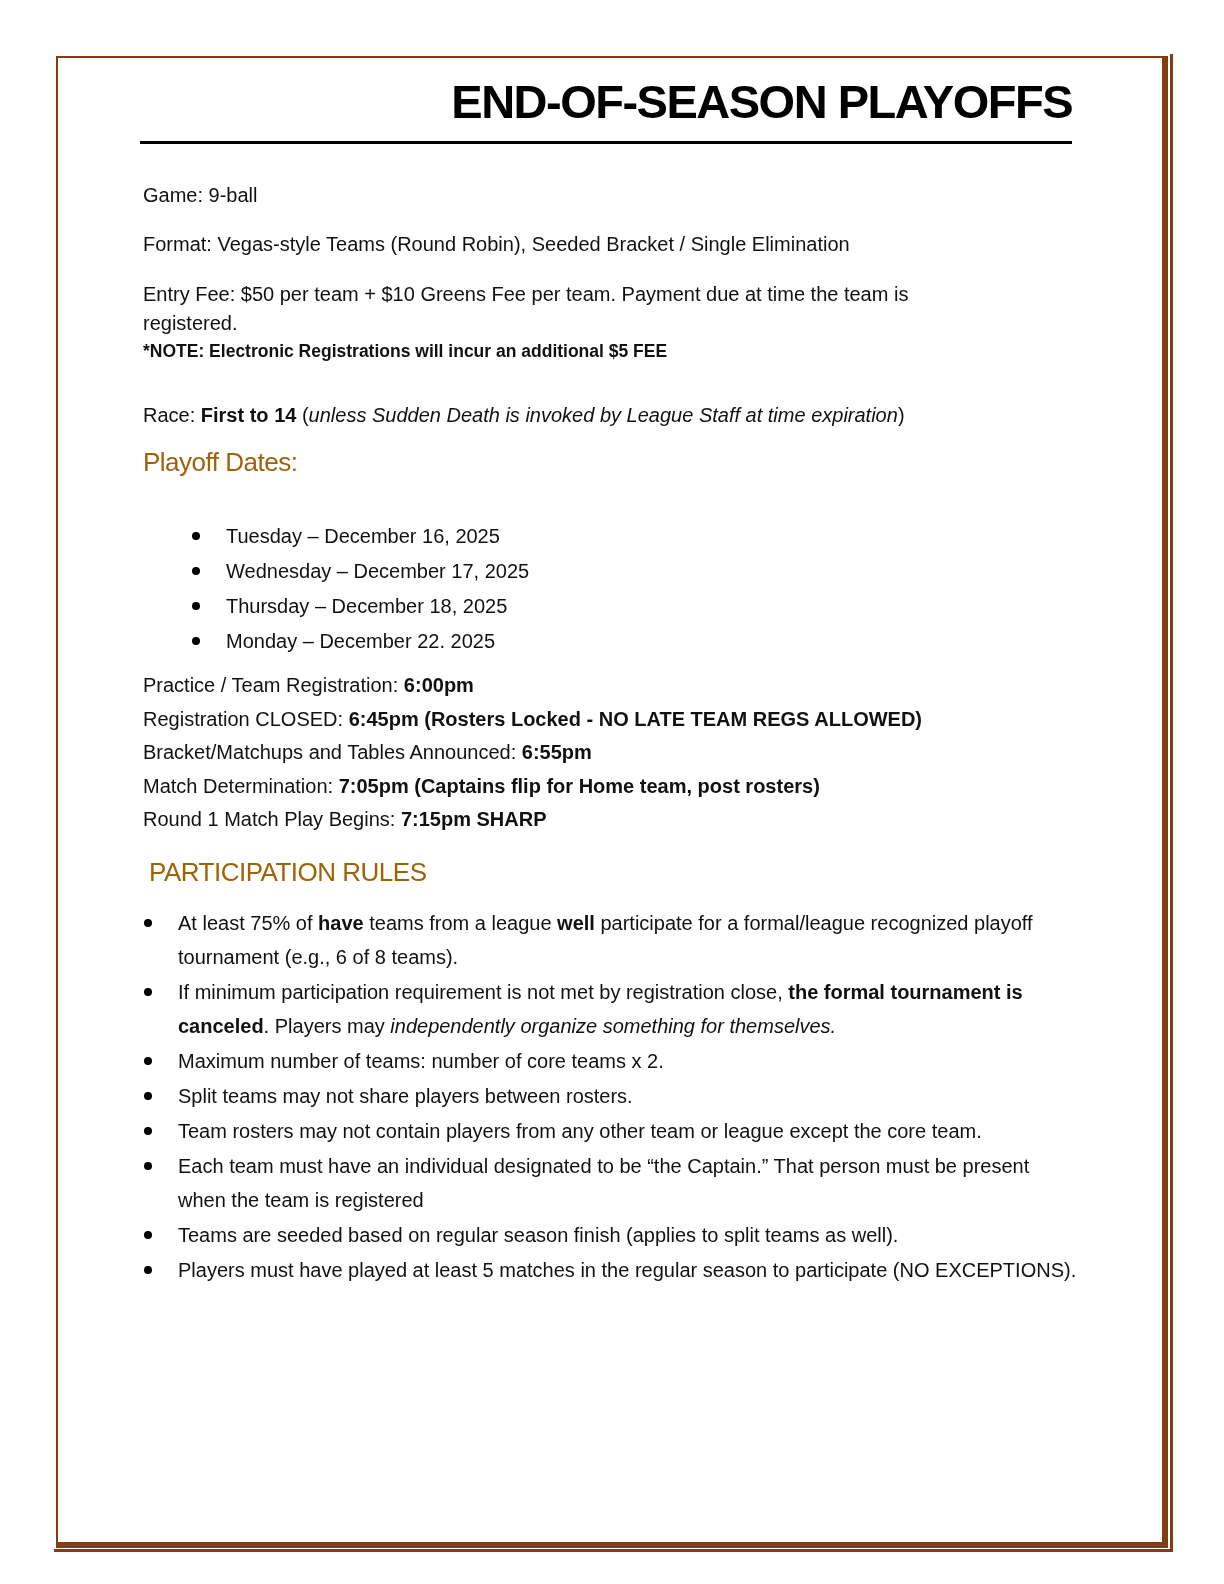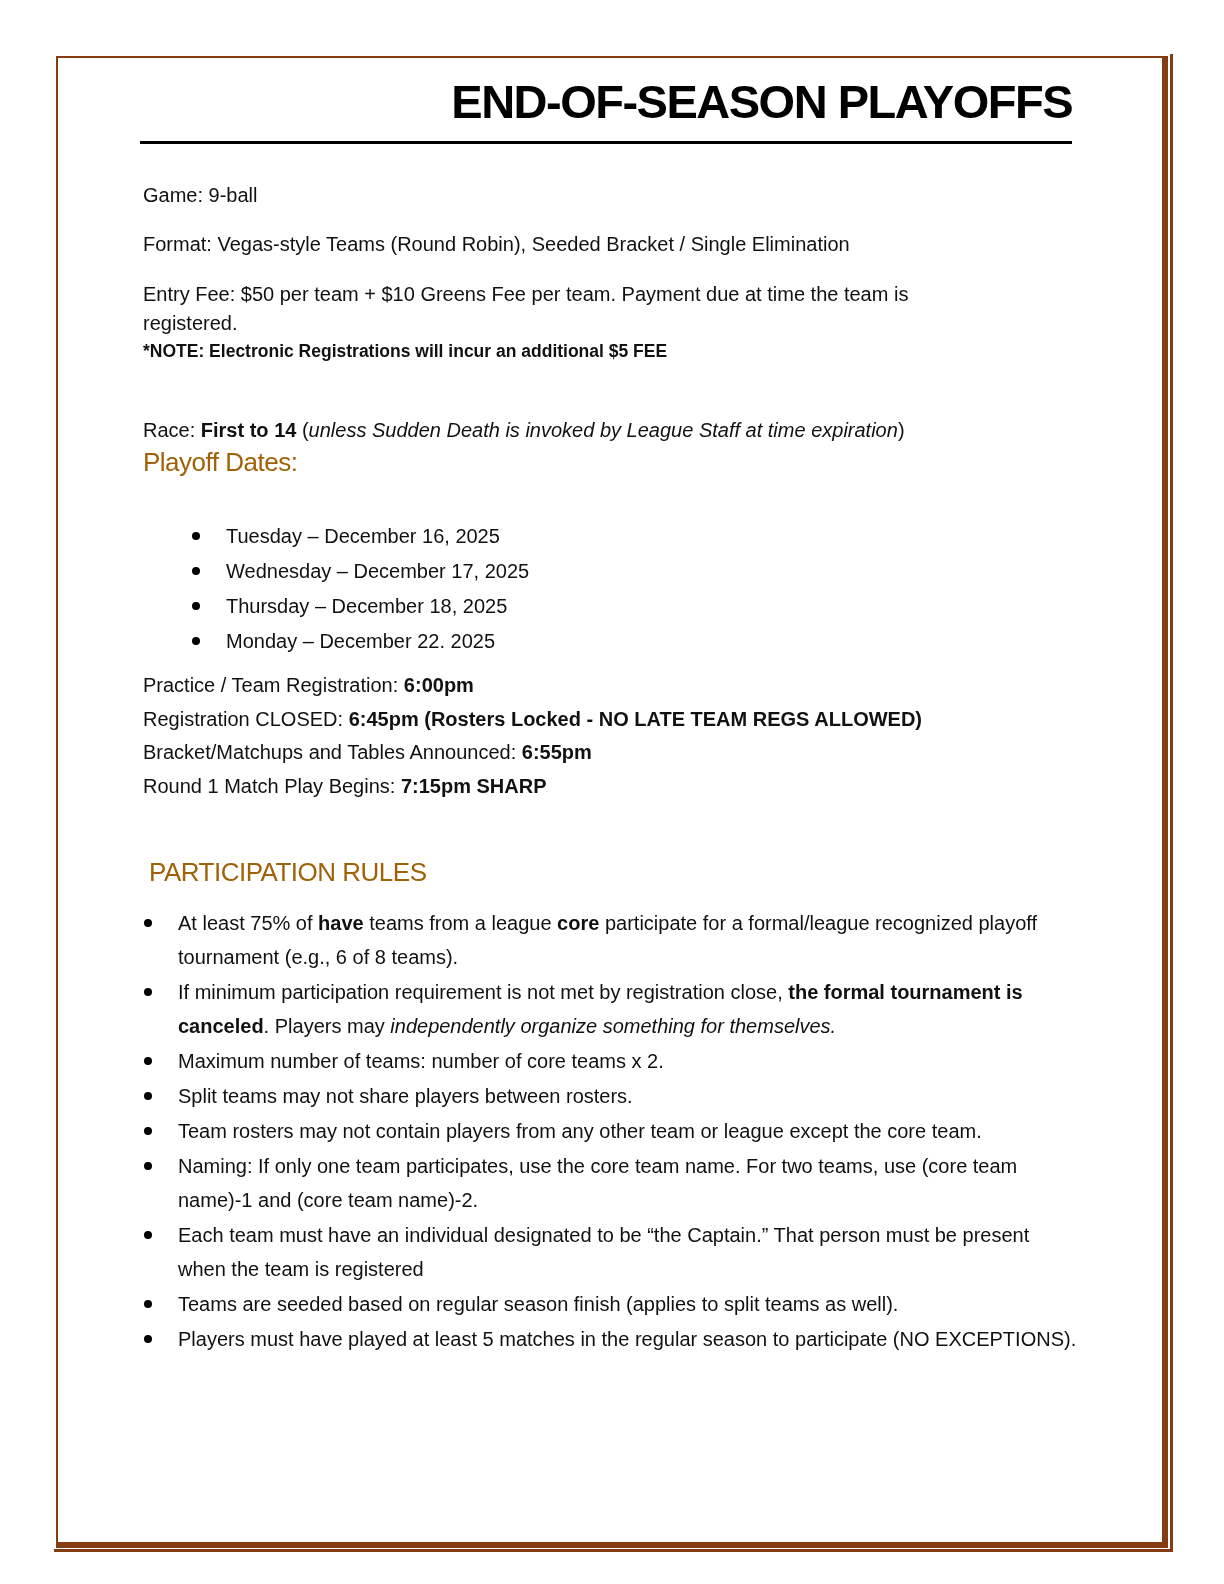--- a/index.html
+++ b/index.html
@@ -43,41 +43,41 @@
 <div class="frame"></div>
 
 <div class="title">END-OF-SEASON PLAYOFFS</div>
 <div class="title-rule"></div>
 
 <div class="line" style="top:181px">Game: 9-ball</div>
 <div class="line" style="top:230px">Format: Vegas-style Teams (Round Robin), Seeded Bracket / Single Elimination</div>
 <div class="line" style="top:280px">Entry Fee: $50 per team + $10 Greens Fee per team. Payment due at time the team is</div>
 <div class="line" style="top:309px">registered.</div>
 <div class="line note" style="top:337px">*NOTE: Electronic Registrations will incur an additional $5 FEE</div>
-<div class="line" style="top:416px"><span>Race: </span><b>First to 14</b><span> (</span><i>unless Sudden Death is invoked by League Staff at time expiration</i><span>)</span></div>
+<div class="line" style="top:401px"><span>Race: </span><b>First to 14</b><span> (</span><i>unless Sudden Death is invoked by League Staff at time expiration</i><span>)</span></div>
 
 <div class="heading" style="left:143px; top:447px">Playoff Dates:</div>
 <ul class="dates">
   <li><span class="bullet"></span><span>Tuesday – December 16, 2025</span></li>
   <li><span class="bullet"></span><span>Wednesday – December 17, 2025</span></li>
   <li><span class="bullet"></span><span>Thursday – December 18, 2025</span></li>
   <li><span class="bullet"></span><span>Monday – December 22. 2025</span></li>
 </ul>
 
 <div class="sched">
   <div><span>Practice / Team Registration: </span><b>6:00pm</b></div>
   <div><span>Registration CLOSED: </span><b>6:45pm (Rosters Locked - NO LATE TEAM REGS ALLOWED)</b></div>
   <div><span>Bracket/Matchups and Tables Announced: </span><b>6:55pm</b></div>
+  <div><span>Match Determination: </span><b>7:05pm (Captains flip for Home team, post rosters)</b></div>
   <div><span>Round 1 Match Play Begins: </span><b>7:15pm SHARP</b></div>
 </div>
 
 <div class="heading" style="left:149px; top:857px">PARTICIPATION RULES</div>
 <ul class="rules">
-  <li><span class="bullet"></span><span>At least 75% of </span><b>have</b><span> teams from a league </span><b>core</b><span> participate for a formal/league recognized playoff tournament (e.g., 6 of 8 teams).</span></li>
+  <li><span class="bullet"></span><span>At least 75% of </span><b>have</b><span> teams from a league </span><b>well</b><span> participate for a formal/league recognized playoff tournament (e.g., 6 of 8 teams).</span></li>
   <li><span class="bullet"></span><span>If minimum participation requirement is not met by registration close, </span><b>the formal tournament is canceled</b><span>. Players may </span><i>independently organize something for themselves.</i></li>
   <li><span class="bullet"></span><span>Maximum number of teams: number of core teams x 2.</span></li>
   <li><span class="bullet"></span><span>Split teams may not share players between rosters.</span></li>
   <li><span class="bullet"></span><span>Team rosters may not contain players from any other team or league except the core team.</span></li>
-  <li><span class="bullet"></span><span>Naming: If only one team participates, use the core team name. For two teams, use (core team name)-1 and (core team name)-2.</span></li>
   <li><span class="bullet"></span><span>Each team must have an individual designated to be “the Captain.” That person must be present when the team is registered</span></li>
   <li><span class="bullet"></span><span>Teams are seeded based on regular season finish (applies to split teams as well).</span></li>
   <li><span class="bullet"></span><span>Players must have played at least 5 matches in the regular season to participate (NO EXCEPTIONS).</span></li>
 </ul>
 
 </body></html>

